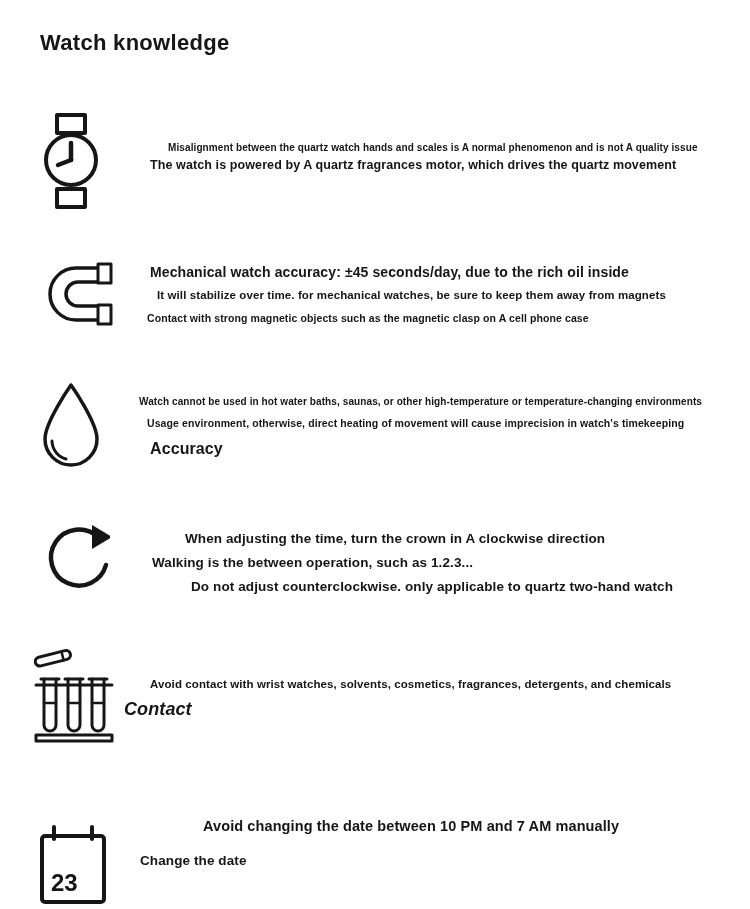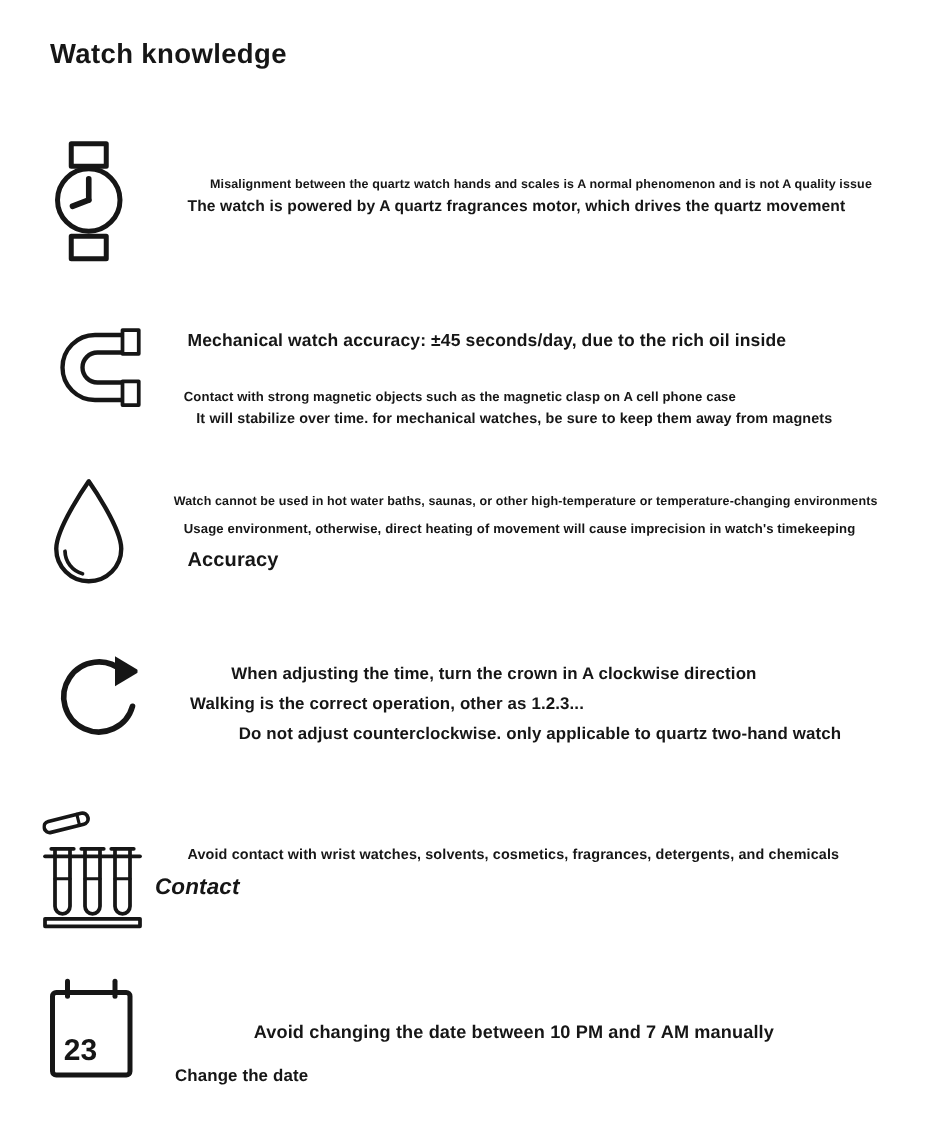--- a/index.html
+++ b/index.html
@@ -19,21 +19,21 @@
   .tl{
     position:absolute;
     font-weight:700;
     white-space:nowrap;
     letter-spacing:.1px;
   }
   .icon-wrap{position:absolute;line-height:0;}
   .icon-wrap svg{stroke:#161616;fill:none;stroke-linecap:round;stroke-linejoin:round;}
   
   .calendar{
-    position:absolute;left:40px;top:792px;
+    position:absolute;left:40px;top:834px;
     width:58px;height:62px;
     border:4px solid #161616;border-radius:5px;
   }
   .cal-tick{
     position:absolute;top:-13px;width:4px;height:16px;
     background:#161616;border-radius:2px;
   }
   .cal-tick.left{left:8px;}
   .cal-tick.right{right:8px;}
   .cal-day{
@@ -61,41 +61,41 @@
   <div class="tl" style="left:150px;top:158px;font-size:12.5px;">The watch is powered by A quartz fragrances motor, which drives the quartz movement</div>
 
   <span class="icon-wrap" style="left:42px;top:262px;">
     <svg width="76" height="64" viewBox="0 0 76 64">
       <path d="M58 6 H34 A26 26 0 0 0 34 58 H58 V44 H36 A12 12 0 0 1 36 20 H58 Z" stroke-width="3.5"></path>
       <rect x="56" y="2" width="13" height="19" stroke-width="3" fill="#ffffff"></rect>
       <rect x="56" y="43" width="13" height="19" stroke-width="3" fill="#ffffff"></rect>
     </svg>
   </span>
   <div class="tl" style="left:150px;top:264px;font-size:14px;">Mechanical watch accuracy: ±45 seconds/day, due to the rich oil inside</div>
-  <div class="tl" style="left:157px;top:289px;font-size:11.5px;margin-top:40px;">It will stabilize over time. for mechanical watches, be sure to keep them away from magnets</div>
+  <div class="tl" style="left:157px;top:289px;font-size:11.5px;">It will stabilize over time. for mechanical watches, be sure to keep them away from magnets</div>
   <div class="tl" style="left:147px;top:312px;font-size:10.5px;">Contact with strong magnetic objects such as the magnetic clasp on A cell phone case</div>
 
   <span class="icon-wrap" style="left:40px;top:382px;">
     <svg width="62" height="88" viewBox="0 0 62 88">
       <path d="M31 3 C31 3 5 40 5 57 A26 26 0 0 0 57 57 C57 40 31 3 31 3 Z" stroke-width="3.5"></path>
       <path d="M12 59 A19 19 0 0 0 26 77" stroke-width="3"></path>
     </svg>
   </span>
   <div class="tl" style="left:147px;top:417px;font-size:10.5px;">Usage environment, otherwise, direct heating of movement will cause imprecision in watch's timekeeping</div>
   <div class="tl" style="left:139px;top:396px;font-size:10px;">Watch cannot be used in hot water baths, saunas, or other high-temperature or temperature-changing environments</div>
   <div class="tl" style="left:150px;top:440px;font-size:16px;">Accuracy</div>
 
   <span class="icon-wrap" style="left:42px;top:521px;">
     <svg width="68" height="76" viewBox="0 0 68 76">
       <path d="M56 16 A28 28 0 1 0 64 44" stroke-width="4.5"></path>
       <polygon points="50,4 70,16 50,28" fill="#161616" stroke="none"></polygon>
     </svg>
   </span>
   <div class="tl" style="left:185px;top:531px;font-size:13.5px;">When adjusting the time, turn the crown in A clockwise direction</div>
-  <div class="tl" style="left:152px;top:555px;font-size:13.5px;">Walking is the correct operation, other as 1.2.3...</div>
+  <div class="tl" style="left:152px;top:555px;font-size:13.5px;">Walking is the between operation, such as 1.2.3...</div>
   <div class="tl" style="left:150px;top:579px;font-size:13.5px;padding-left:41px;">Do not adjust counterclockwise. only applicable to quartz two-hand watch</div>
 
   <span class="icon-wrap" style="left:34px;top:645px;">
     <svg width="80" height="100" viewBox="0 0 80 100">
       <g transform="rotate(-14 18 14)">
         <rect x="1" y="9" width="36" height="9" rx="4.5" stroke-width="3"></rect>
         <line x1="29" y1="9" x2="29" y2="18" stroke-width="2.5"></line>
       </g>
       <line x1="2" y1="40" x2="78" y2="40" stroke-width="3"></line>
 

